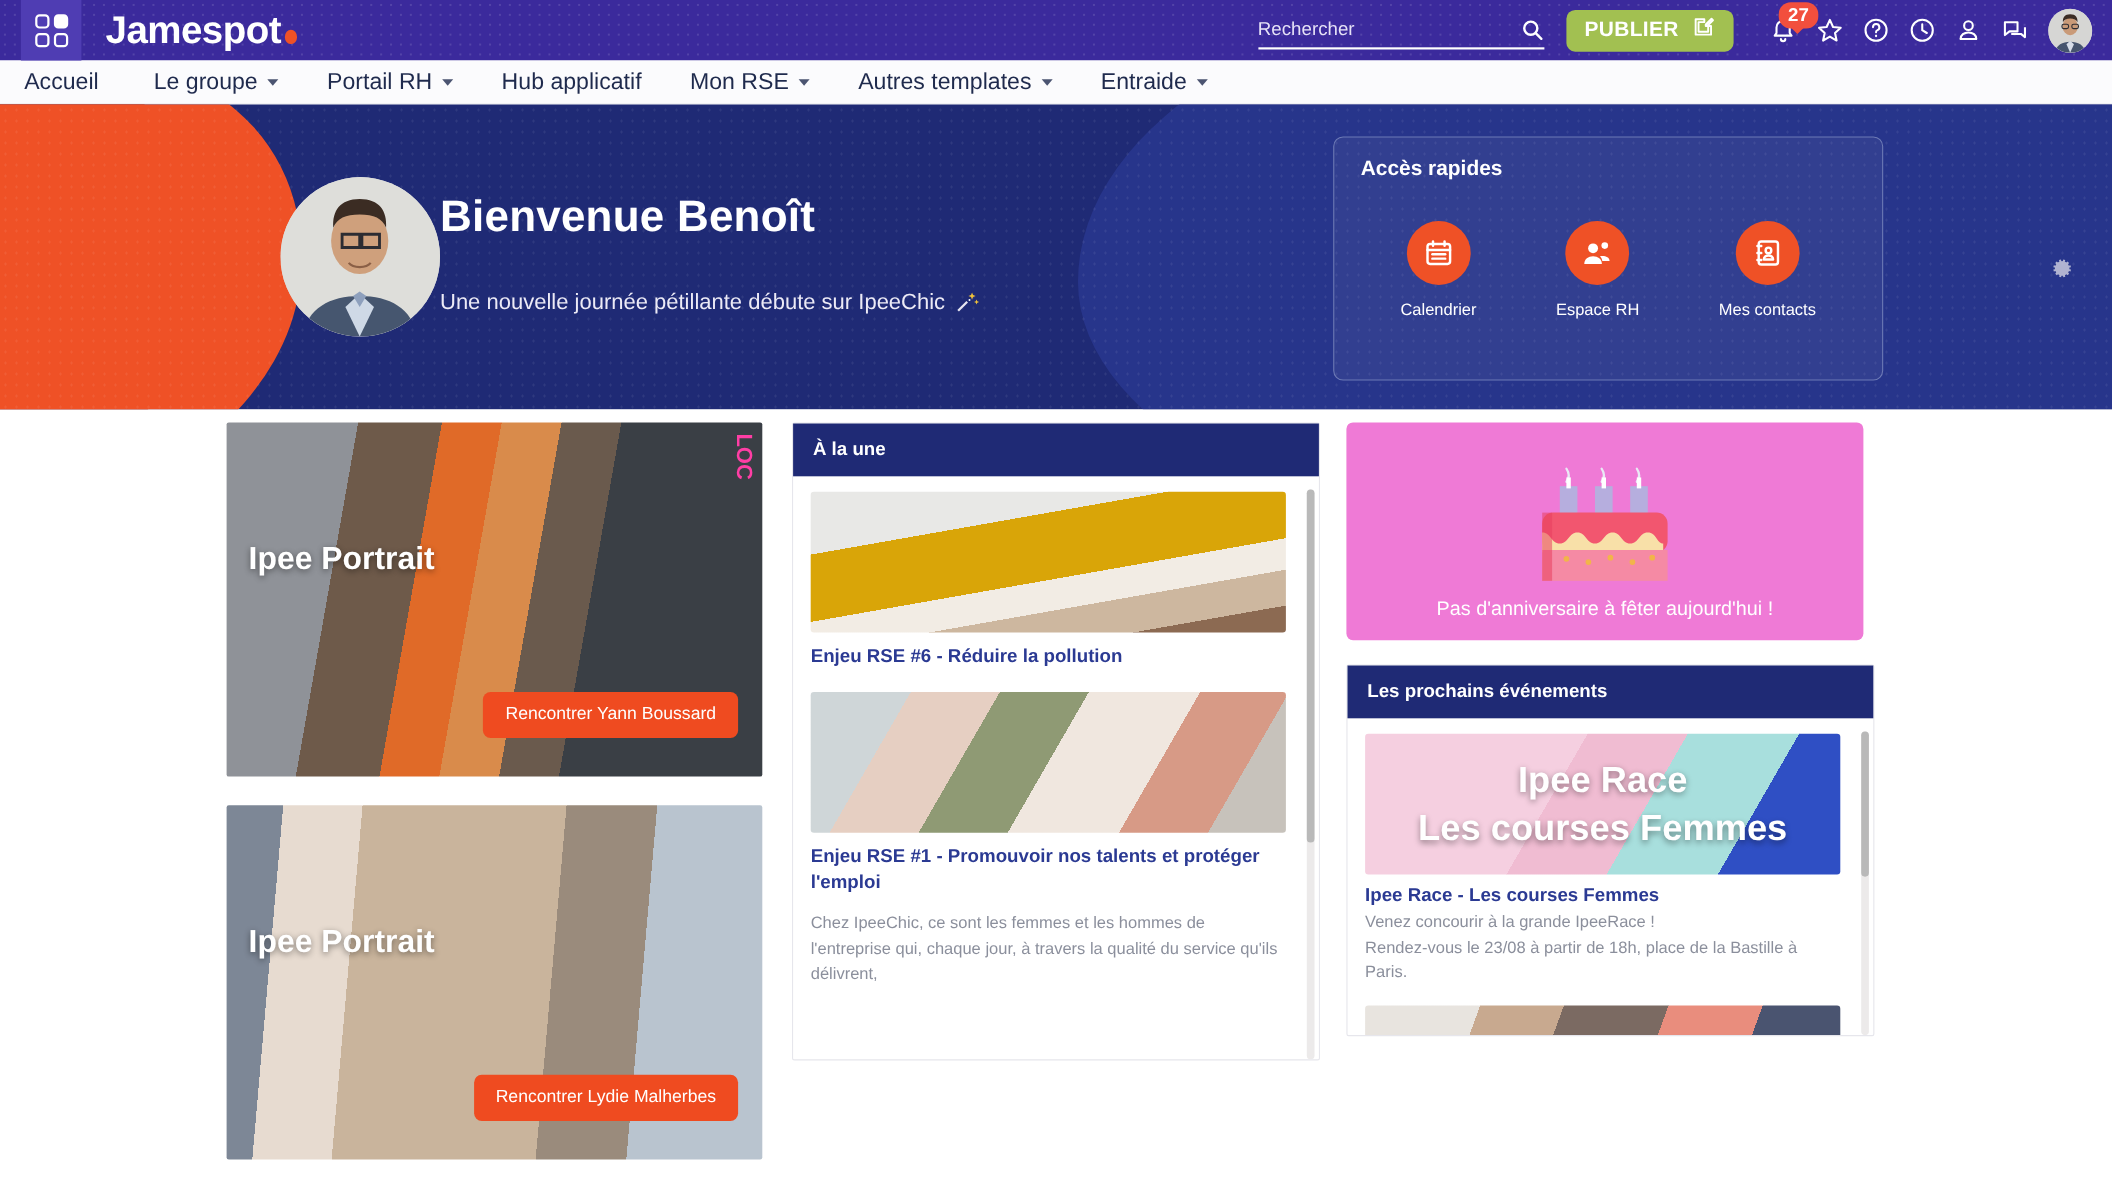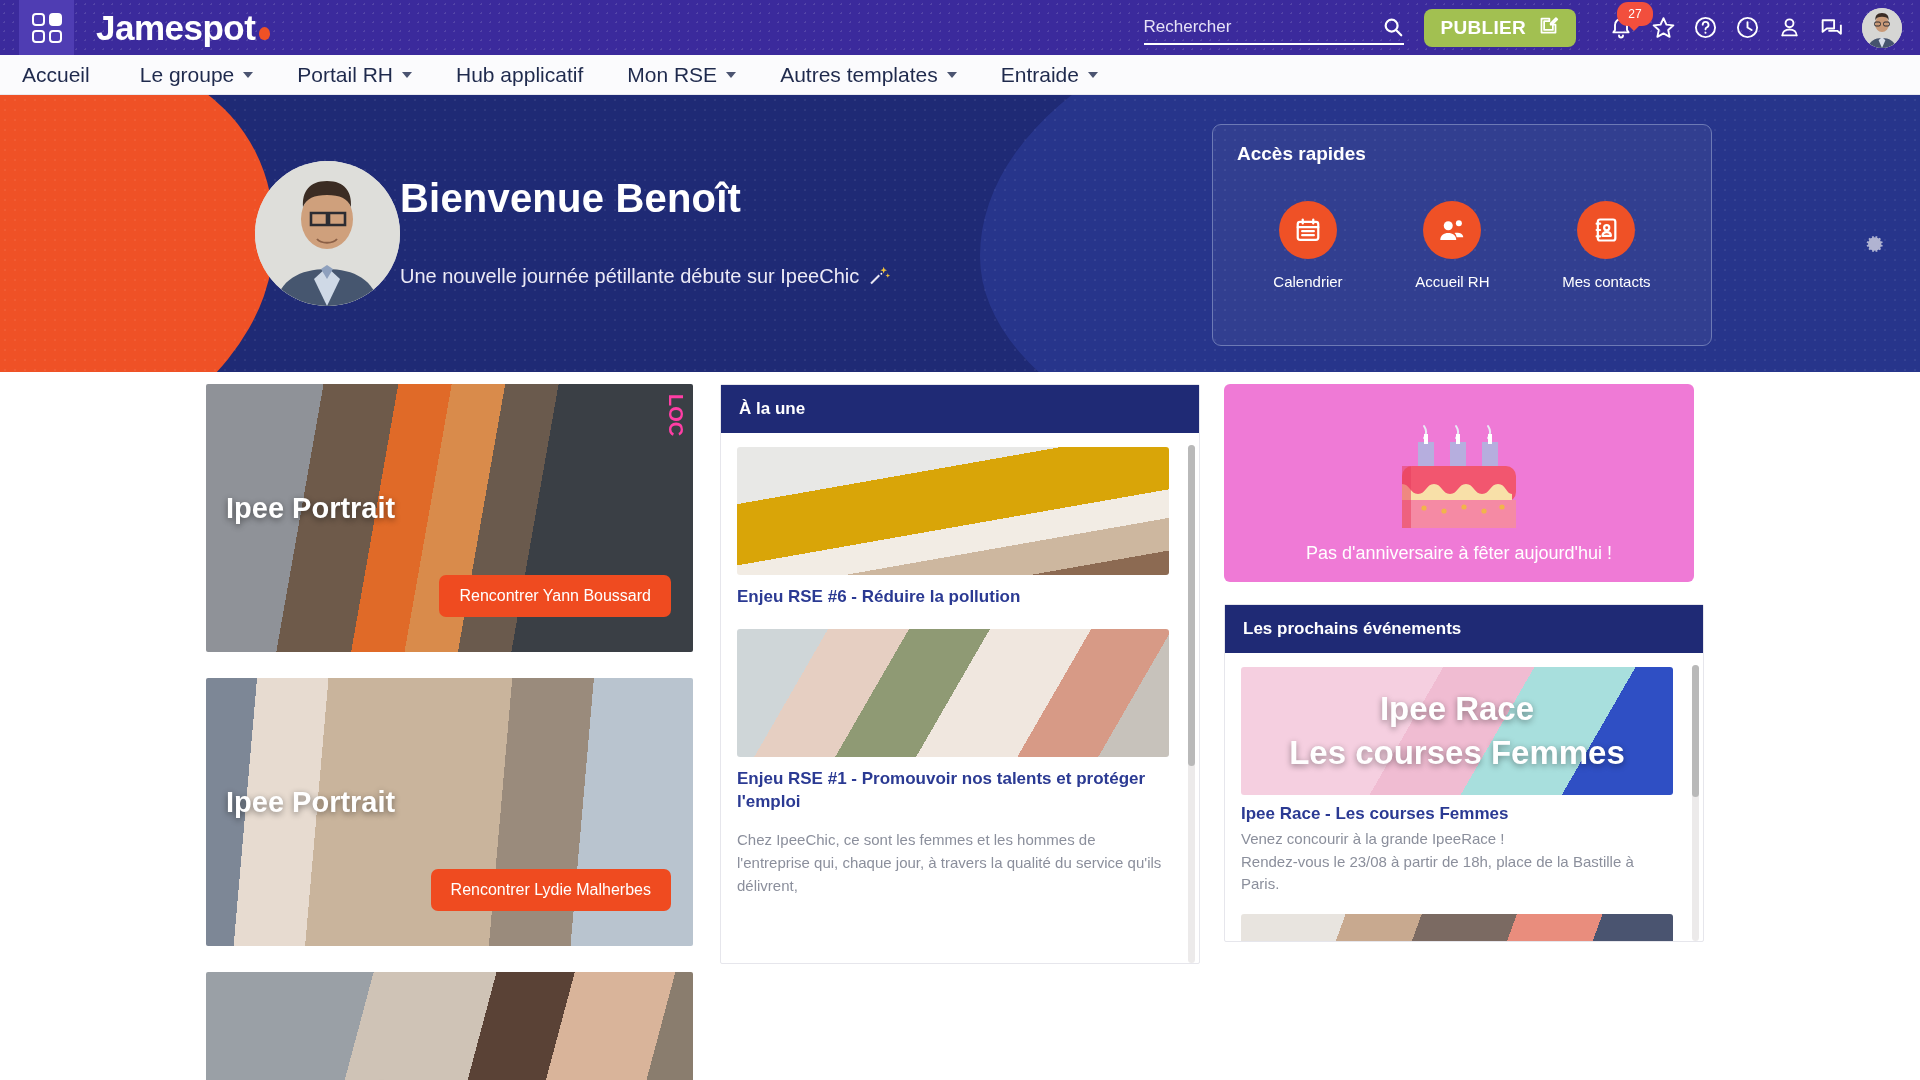--- a/index.html
+++ b/index.html
@@ -83,21 +83,21 @@
 
   .ic-btn {
     width: 42px; height: 42px;
     display:flex; align-items:center; justify-content:center;
     position: relative; cursor:pointer;
     color:#fff;
   }
   .badge {
     position:absolute; top:-5px; left:17px;
     background:#f24f3d; color:#fff;
-    font-size:12px; font-weight:400;
+    font-size:17px; font-weight:700;
     border-radius: 11px; min-width: 36px; height:24px;
     display:flex; align-items:center; justify-content:center;
     padding: 0 6px;
   }
   .badge::after {
     content:""; position:absolute; bottom:-5px; left: 11px;
     border-left: 6px solid transparent; border-right: 6px solid transparent;
     border-top: 6px solid #f24f3d;
   }
   .avatar-top {
@@ -204,21 +204,21 @@
   }
   .cols {
     display:grid;
     grid-template-columns: 490px 480px 480px;
     gap: 24px;
     padding-left: 206px;
   }
 
   
   .portrait {
-    position:relative; height: 268px; width: 487px;
+    position:relative; height: 322px; width: 487px;
     border-radius:2px; overflow:hidden; margin-bottom: 26px; cursor:pointer;
   }
   .portrait .ptitle {
     position:absolute; left: 20px; top: 108px;
     color:#fff; font-size:29px; font-weight:700;
     text-shadow: 0 2px 6px rgba(0,0,0,.45);
   }
   .portrait .pbtn {
     position:absolute; right: 22px; bottom: 35px;
     background:#ef4b20; color:#fff; border:0; border-radius:7px;
@@ -462,21 +462,21 @@
       </div>
       <div class="qi">
         <span class="qi-circle">
           <svg width="30" height="30" viewBox="0 0 24 24" fill="#fff">
             <circle cx="9" cy="8.6" r="3.6"></circle>
               <path d="M2.6 20c0-3.6 2.9-5.6 6.4-5.6s6.4 2 6.4 5.6z"></path>
             <circle cx="17.5" cy="6.6" r="2.4"></circle>
               <path d="M14 14.4c3.2-.6 7 .4 7 3.4h-5.3c-.2-1.4-.8-2.6-1.7-3.4z"></path>
           </svg>
         </span>
-        <span class="qi-label">Accueil RH</span>
+        <span class="qi-label">Espace RH</span>
       </div>
       <div class="qi">
         <span class="qi-circle">
           <svg width="28" height="28" viewBox="0 0 24 24" fill="none" stroke="#fff" stroke-width="1.9" stroke-linecap="round" stroke-linejoin="round">
             <rect x="5" y="3" width="15" height="18" rx="2"></rect>
             <line x1="4" y1="6.6" x2="7" y2="6.6"></line>
               <line x1="4" y1="12" x2="7" y2="12"></line>
               <line x1="4" y1="17.4" x2="7" y2="17.4"></line>
             <circle cx="12.6" cy="10" r="2.2"></circle>
               <path d="M9 17c0-2 1.7-3.1 3.6-3.1S16.2 15 16.2 17z"></path>

